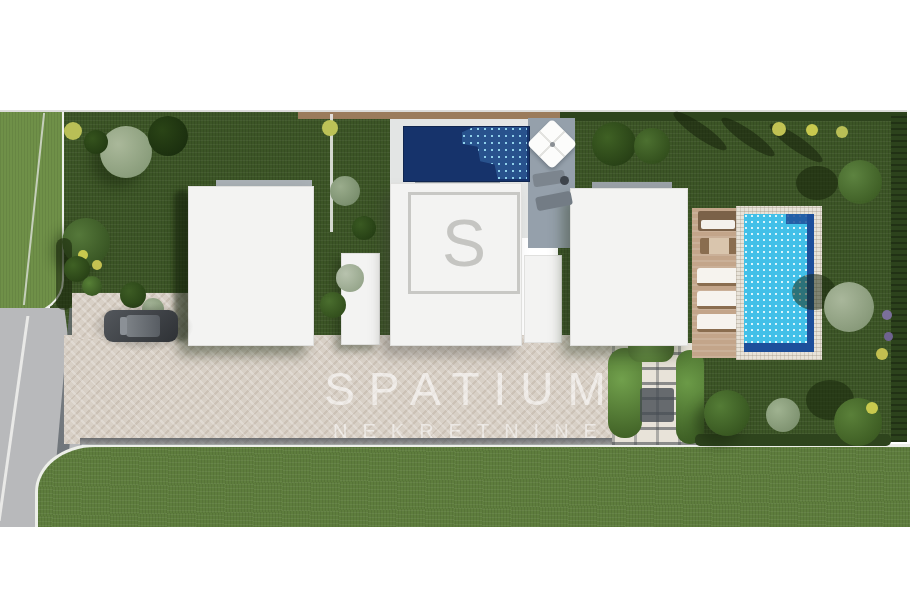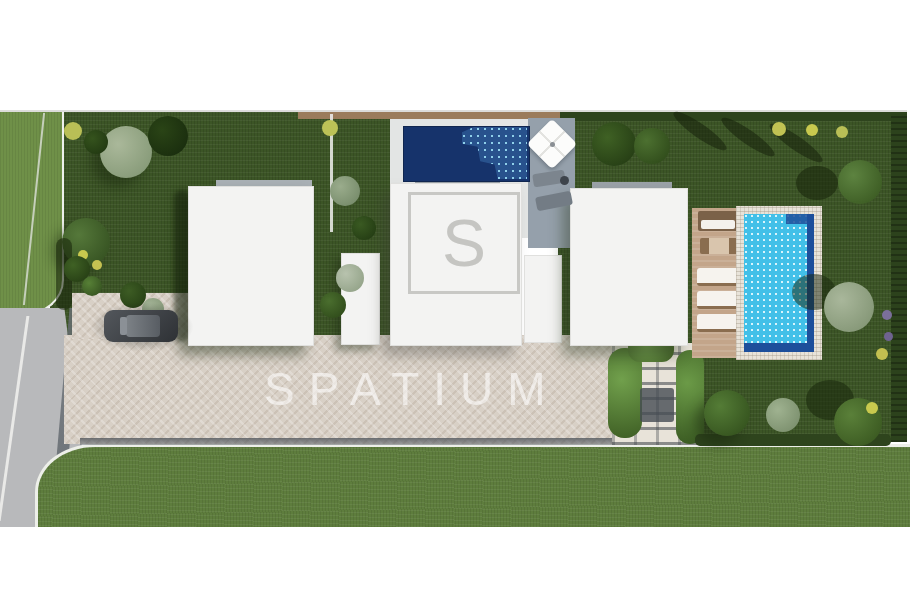--- a/index.html
+++ b/index.html
@@ -22,21 +22,21 @@
     background-image:
       repeating-linear-gradient(45deg, rgba(255,255,255,0.22) 0 2px, transparent 2px 7px),
       repeating-linear-gradient(-45deg, rgba(160,143,125,0.22) 0 2px, transparent 2px 7px);}
   .stone{background-color:#e8e3d9;
     background-image:repeating-linear-gradient(0deg, rgba(150,138,120,0.35) 0 1px, transparent 1px 4px),
       repeating-linear-gradient(90deg, rgba(150,138,120,0.25) 0 1px, transparent 1px 4px);}
   .roof{background:#f3f3f2;border:1px solid #e0e0de;}
   .tree{border-radius:50%;}
   .shadowL{box-shadow:-9px 9px 12px rgba(25,38,14,0.45);}
   
-  #wm{color:rgba(255,255,255,0.58);text-align:left;line-height:1;}
+  #wm{color:rgba(255,255,255,0.58);text-align:center;line-height:1;}
   #wm .t1{font-size:46px;font-weight:300;letter-spacing:14px;padding-left:14px;}
   #wm .t2{font-size:20px;font-weight:300;letter-spacing:15px;padding-left:15px;margin-top:9px;color:rgba(255,255,255,0.52);}
   #logoSq{border:3px solid rgba(186,186,181,0.75);display:flex;align-items:center;justify-content:center;}
   #logoSq span{font-size:66px;font-weight:300;color:rgba(192,192,188,0.9);}
   .speck-dark{background-image:radial-gradient(circle 1.5px at 2px 2px, #8fd0ea 85%, transparent 86%);background-size:7px 7px;}
   .speck-turq{background-image:radial-gradient(circle 1.5px at 2px 2px, #d9f4fb 85%, transparent 86%);background-size:6px 6px;}
   .beams{background-image:
       repeating-linear-gradient(0deg, rgba(60,66,72,0.55) 0 3px, transparent 3px 15px),
       repeating-linear-gradient(90deg, rgba(60,66,72,0.35) 0 3px, transparent 3px 22px);}
 </style>
@@ -153,16 +153,17 @@
     <div class="abs tree" style="left:148px;top:206px;width:22px;height:22px;background:radial-gradient(circle at 35% 35%,#3c5c24,#1f3610);"></div>
 
     <div class="abs" style="left:90px;top:192px;width:104px;height:50px;background:radial-gradient(ellipse at 50% 50%,rgba(25,28,24,.6),rgba(25,28,24,0) 70%);"></div>
     <div class="abs" style="left:104px;top:200px;width:74px;height:32px;background:linear-gradient(135deg,#53575c,#2e3135);border-radius:9px;">
       <div class="abs" style="left:22px;top:5px;width:34px;height:22px;background:linear-gradient(90deg,#7d8287,#585d63);border-radius:4px;"></div>
       <div class="abs" style="left:16px;top:7px;width:7px;height:18px;background:#8b9096;border-radius:2px;"></div>
     </div>
 
     <div id="wm" class="abs" style="left:250px;top:256px;width:430px;">
       <div class="t1">SPATIUM</div>
+      <div class="t2">NEKRETNINE</div>
     </div>
 
   </div>
 </div>
 
 </body></html>

